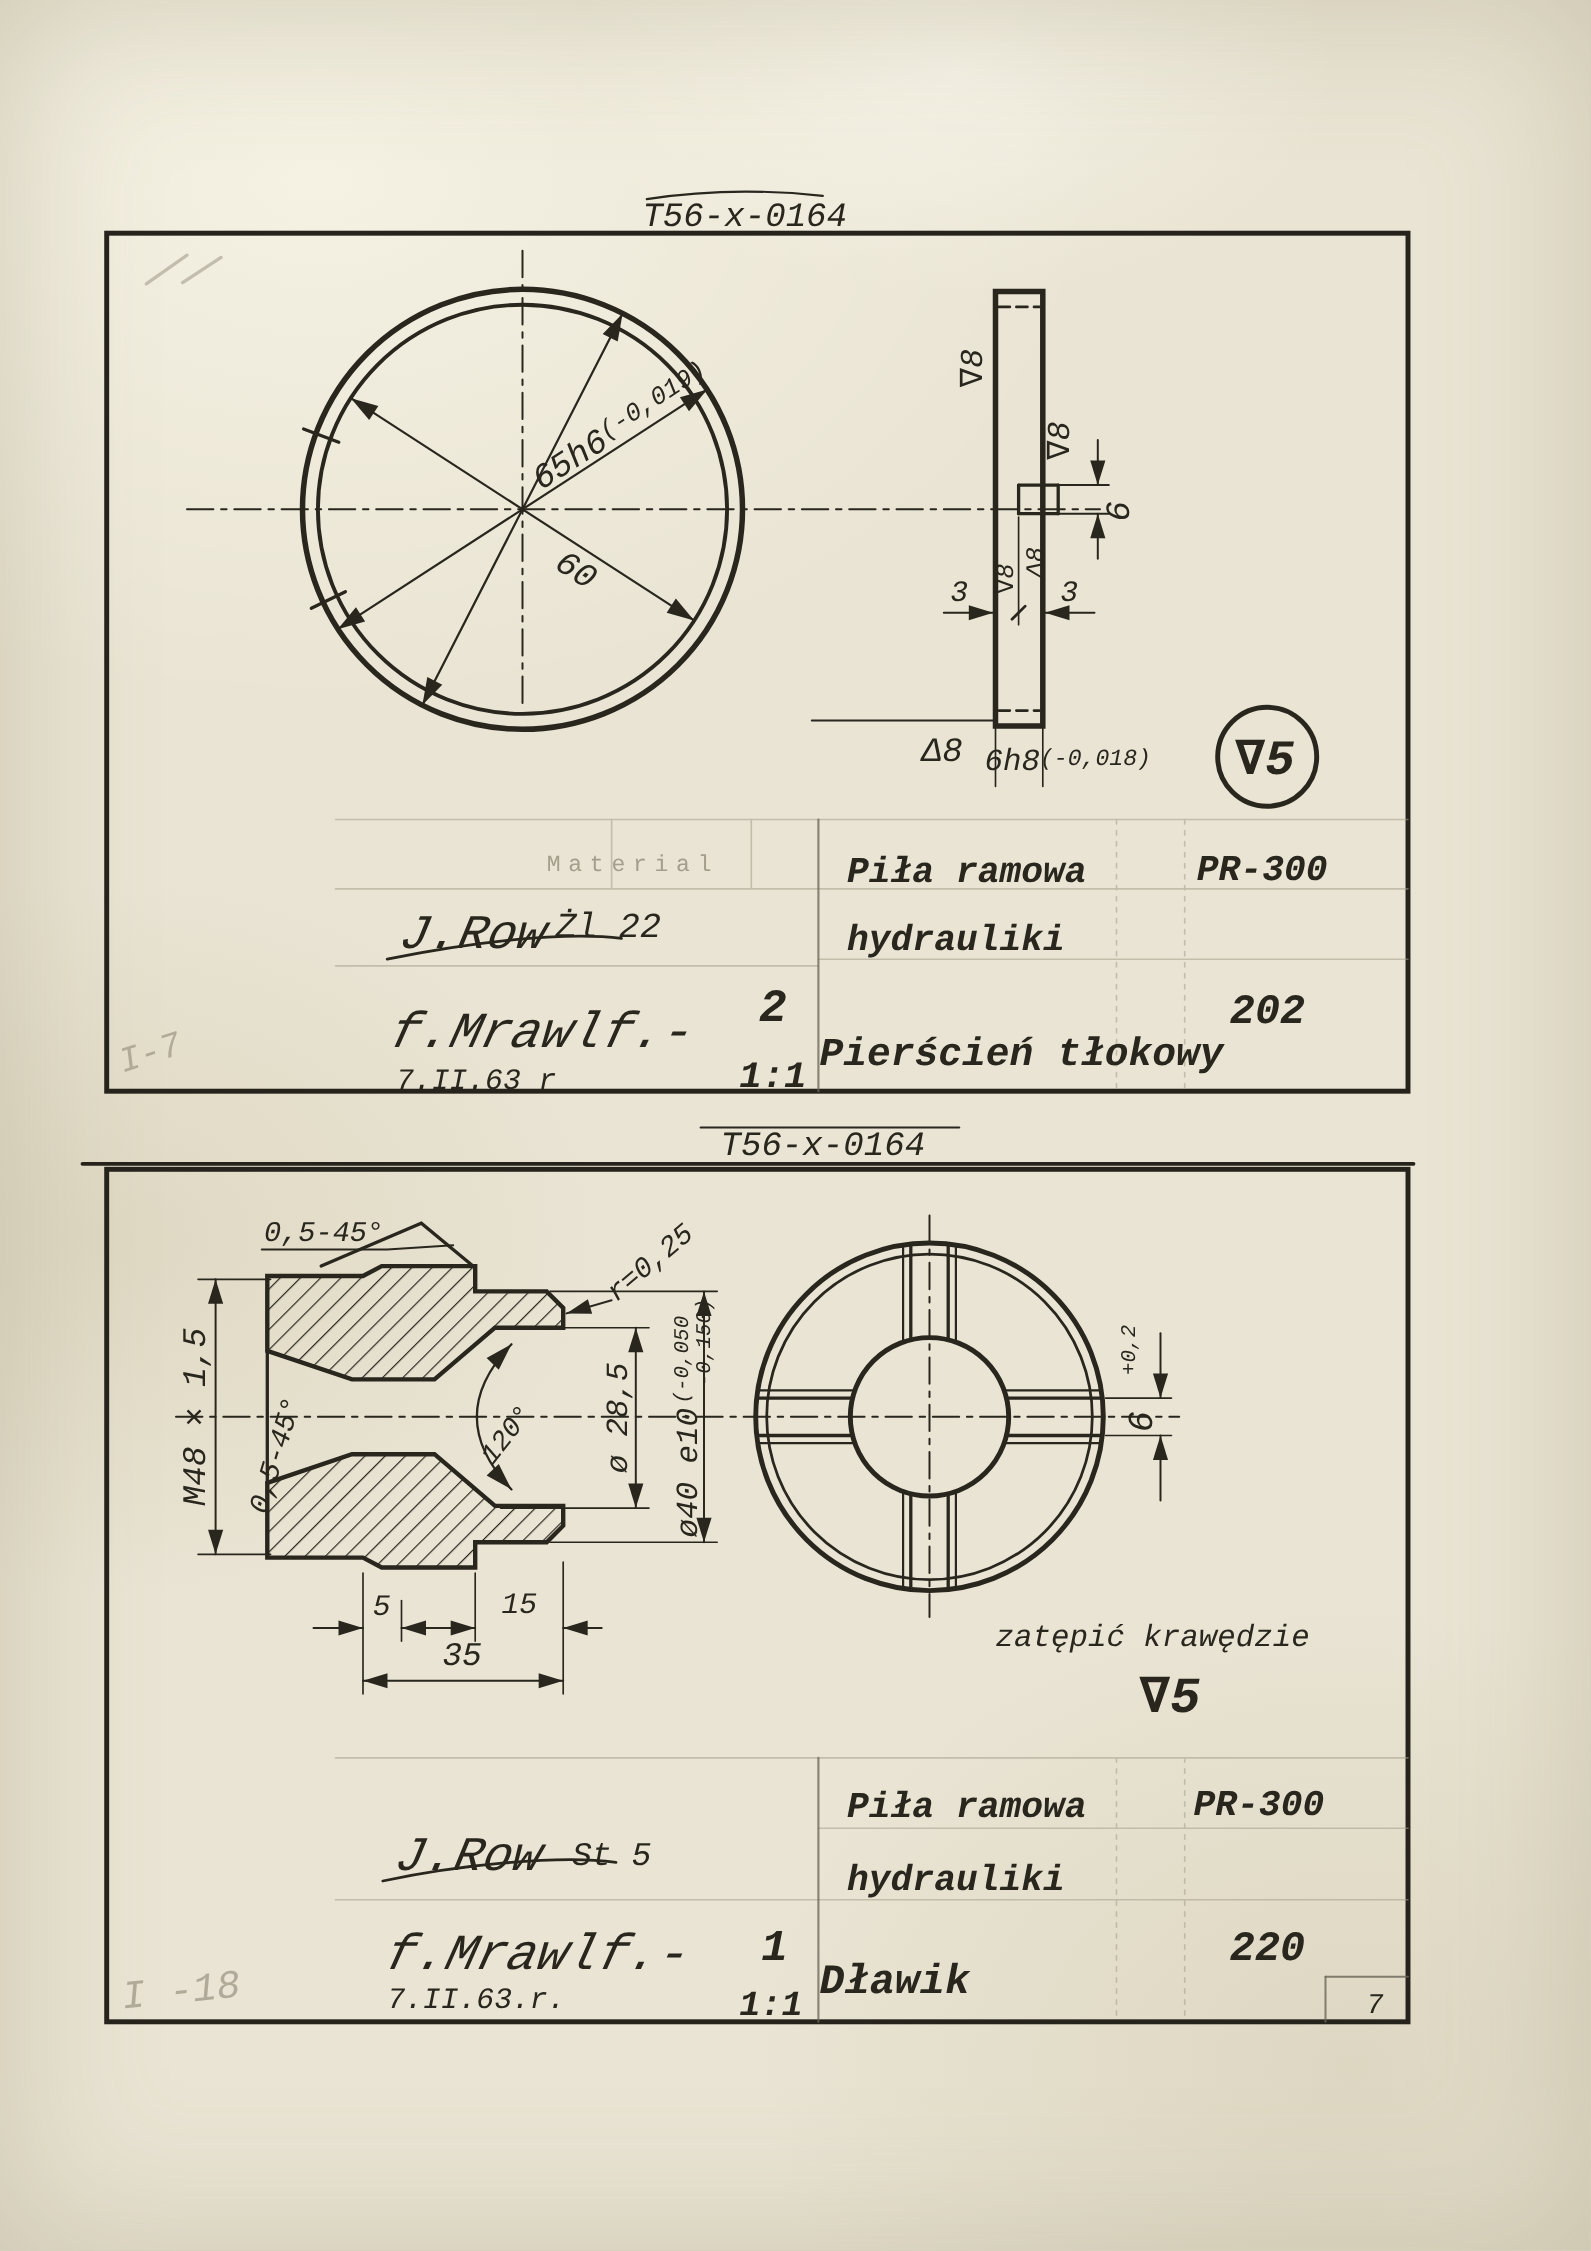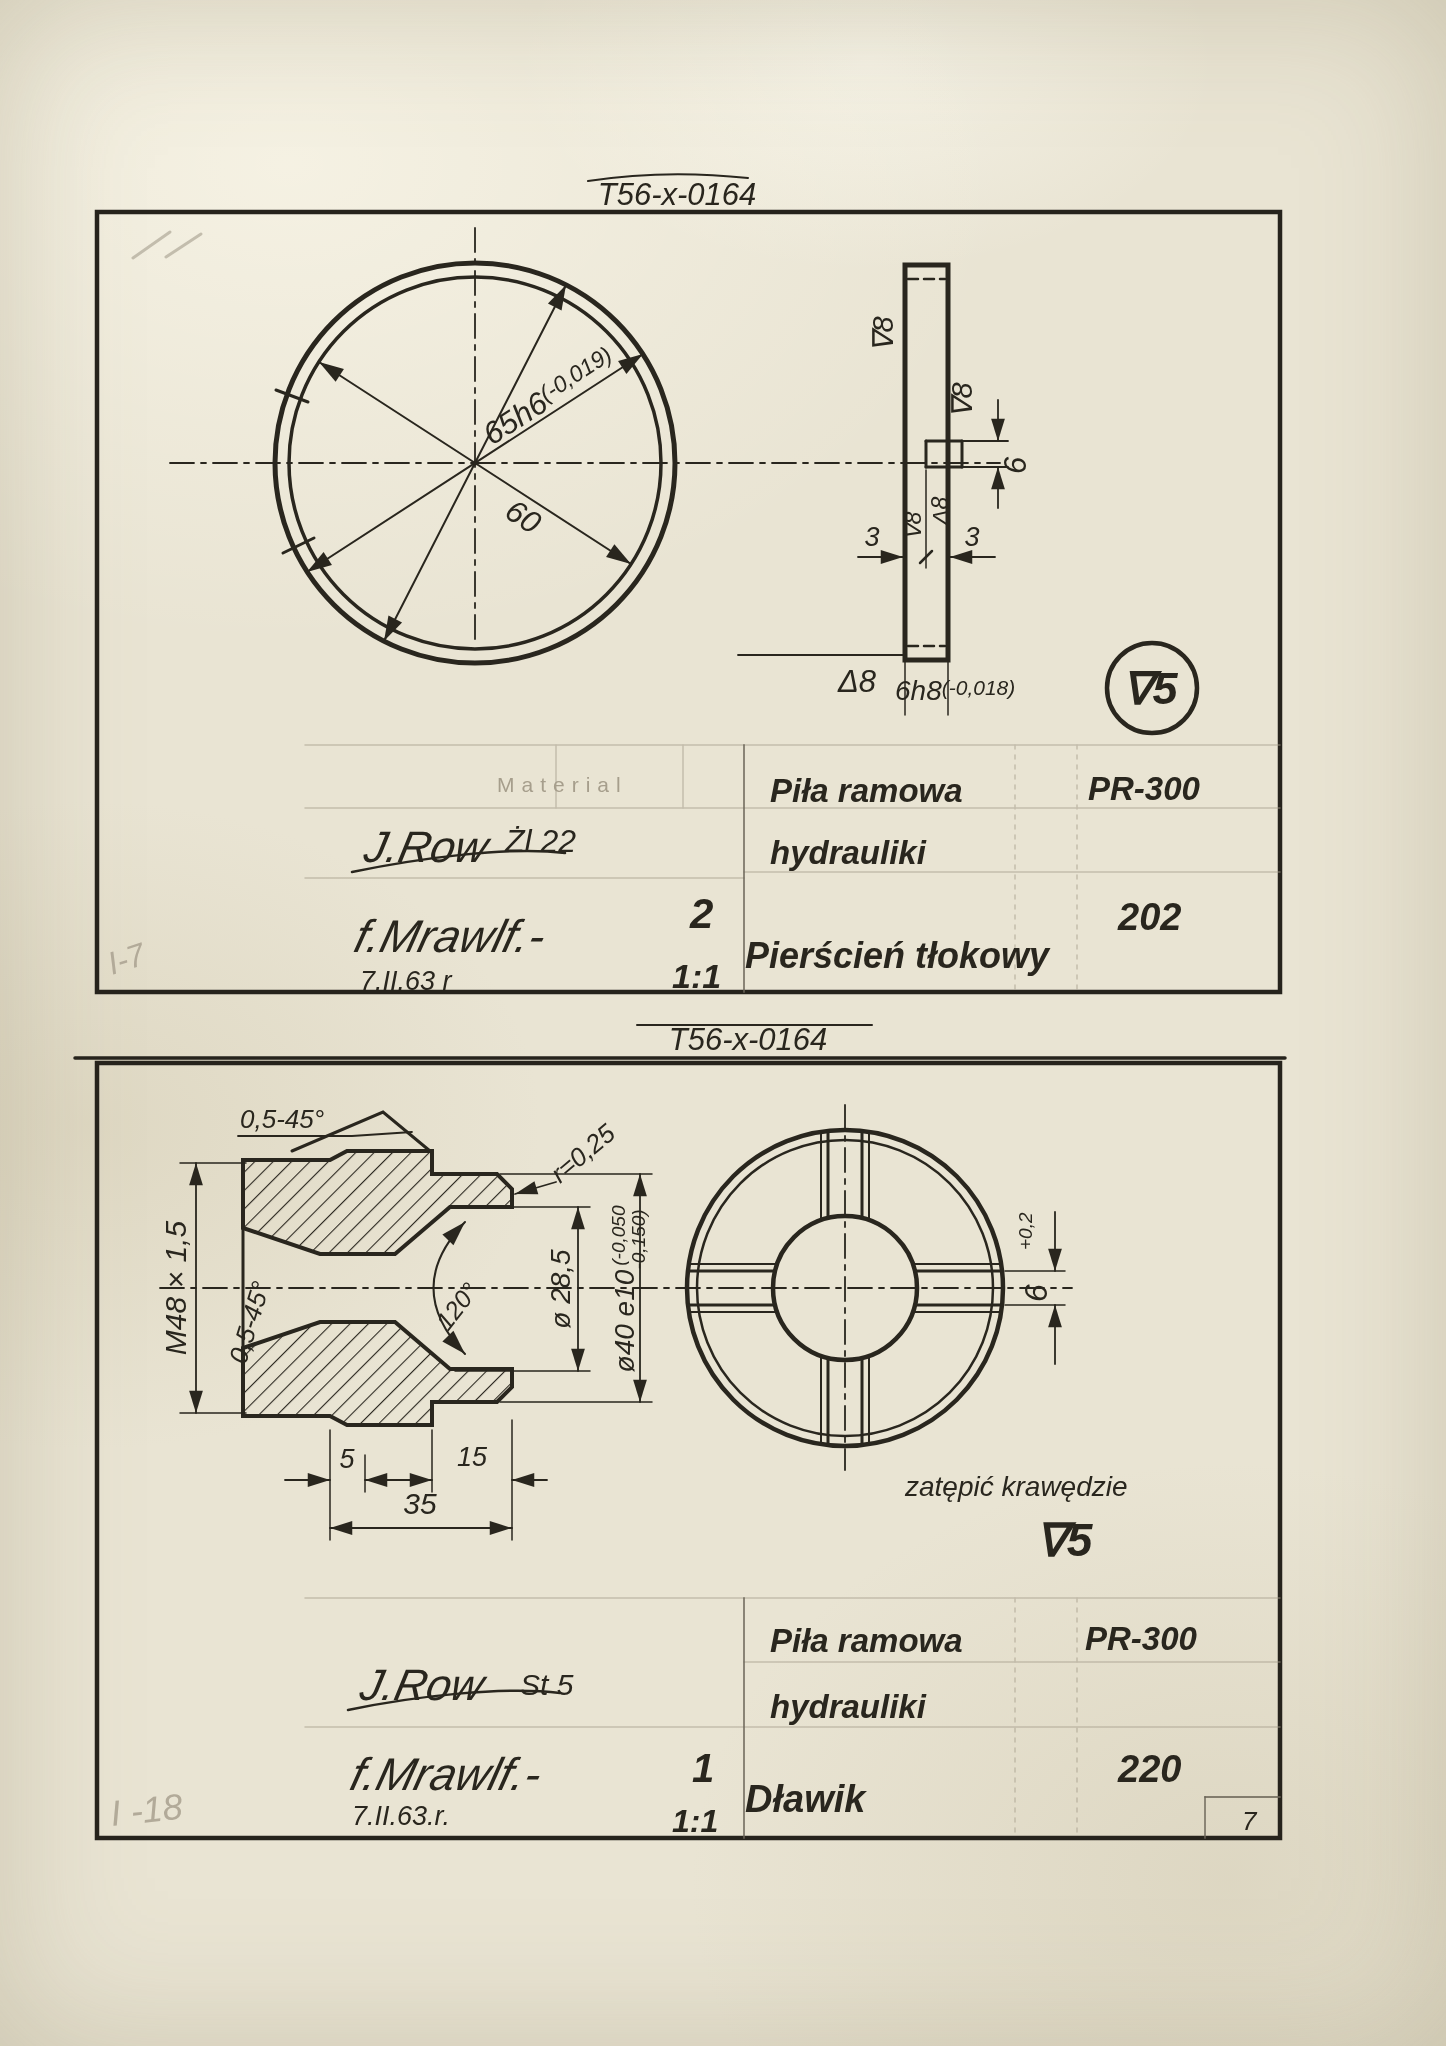--- a/index.html
+++ b/index.html
@@ -5,21 +5,21 @@
   html,body{margin:0;padding:0;background:#d8d2c0;}
   .page{
     position:relative;width:1446px;height:2046px;overflow:hidden;
     background:
       radial-gradient(1200px 800px at 20% 8%, rgba(255,252,240,.55), transparent 60%),
       radial-gradient(900px 700px at 85% 92%, rgba(190,180,150,.28), transparent 60%),
       radial-gradient(700px 500px at 6% 55%, rgba(205,196,168,.38), transparent 65%),
       radial-gradient(500px 300px at 60% 3%, rgba(252,250,240,.6), transparent 70%),
       #e9e4d3;
     box-shadow: inset 0 0 140px rgba(140,128,96,.30);
-    font-family:Liberation Sans, sans-serif;
+    font-family:Liberation Mono, monospace;
   }
   svg{position:absolute;inset:0;}
   text{fill:#29261e;}
   .hand{font-style:italic;}
   .big{font-weight:bold;font-style:italic;}
   .faintTx{fill:#a69e8c;}
   .pencilTx{fill:#b2aa99;font-style:italic;}
 </style>
 </head>
 <body>

